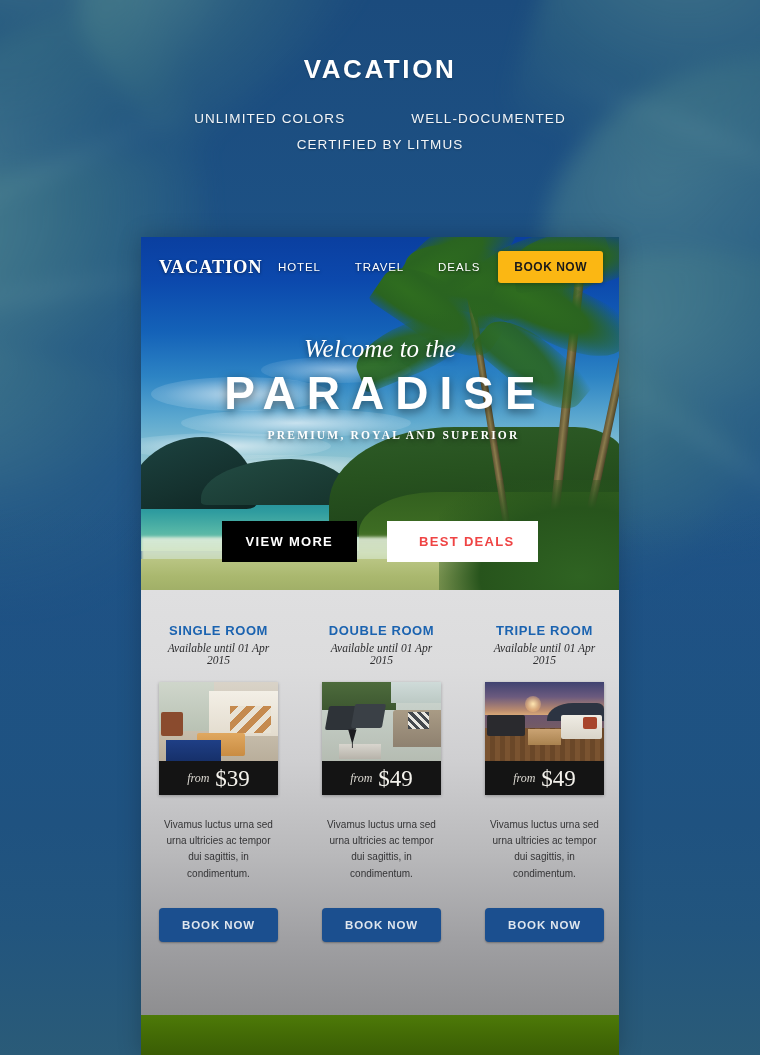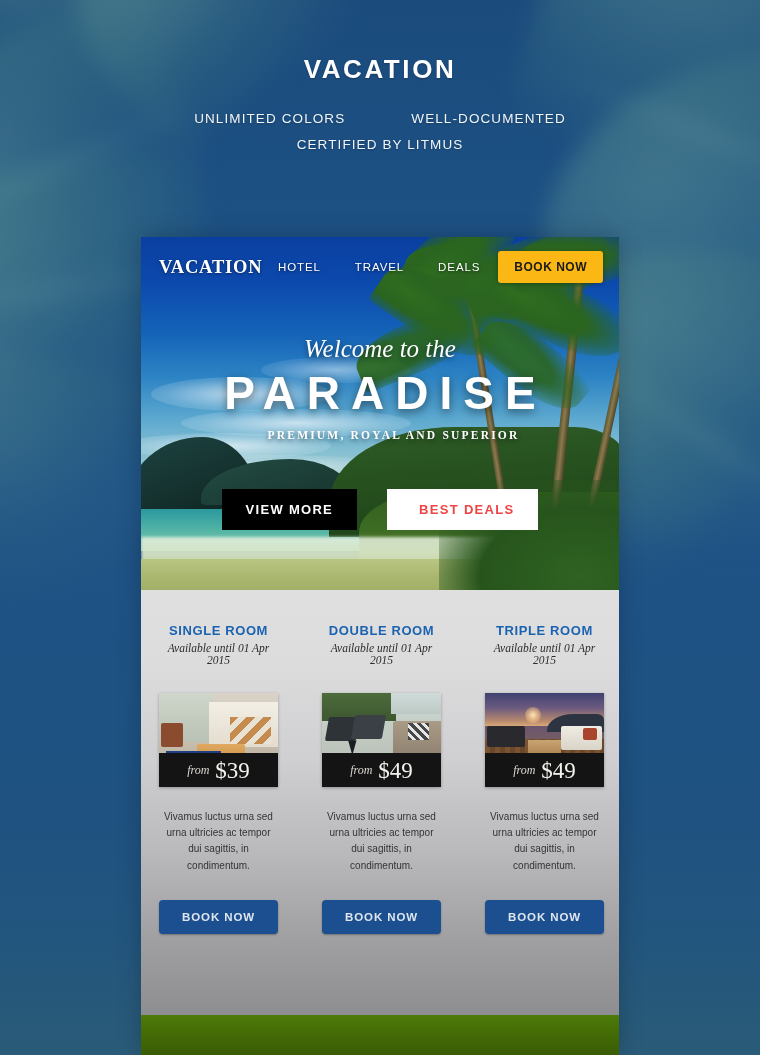--- a/index.html
+++ b/index.html
@@ -302,20 +302,21 @@
   }
   .hero-btn {
     font-family:"Liberation Sans", sans-serif;
     font-size:13px;
     font-weight:bold;
     letter-spacing:1.3px;
     padding:13px 24px;
     border:none;
     cursor:pointer;
     min-width:134px;
+    margin-top:32px;
   }
   #btn-view-more { background:#000000; color:#ffffff; }
   #btn-best-deals { background:#ffffff; color:#ef4444;padding-left:32px; }
 
   
   #rooms-section {
     position:relative;
     height: 425px;
     background: linear-gradient(180deg,
       #dfdfe0 0%, #dcdcdd 18%, #cfcfd1 40%,
@@ -337,22 +338,22 @@
   }
   .room-avail {
     text-align:center;
     font-family:"Liberation Serif", serif;
     font-style:italic;
     font-size:11.5px;
     color:#2c2c2e;
     margin-top:4px;
   }
   .room-thumb-wrap {
-    margin-top:27px;
-    height:94px;
+    margin-top:16px;
+    height:113px;
     position:relative;
     overflow:hidden;
     box-shadow:0 1px 3px rgba(0,0,0,.28);
     background:#111;
   }
   .room-photo { position:absolute; left:0; right:0; top:0; height:79px; overflow:hidden; }
 
   
   .photo-bedroom { background: linear-gradient(180deg,#d9d3c8 0%, #cfc6b6 40%, #b9ae9b 100%); }
   .photo-bedroom .pb-wall { position:absolute; left:0; top:0; width:46%; height:62%; background:linear-gradient(180deg,#cfd6cb 0%, #b9c2b4 100%); }

